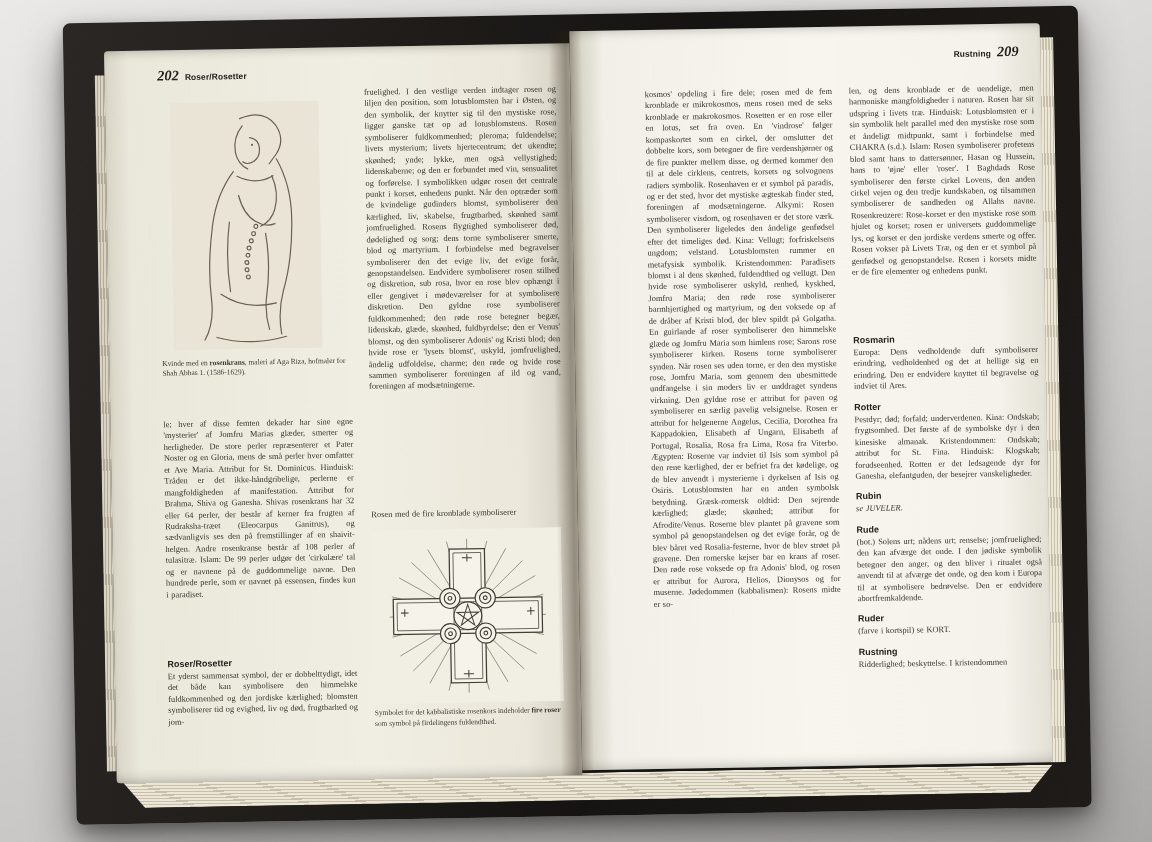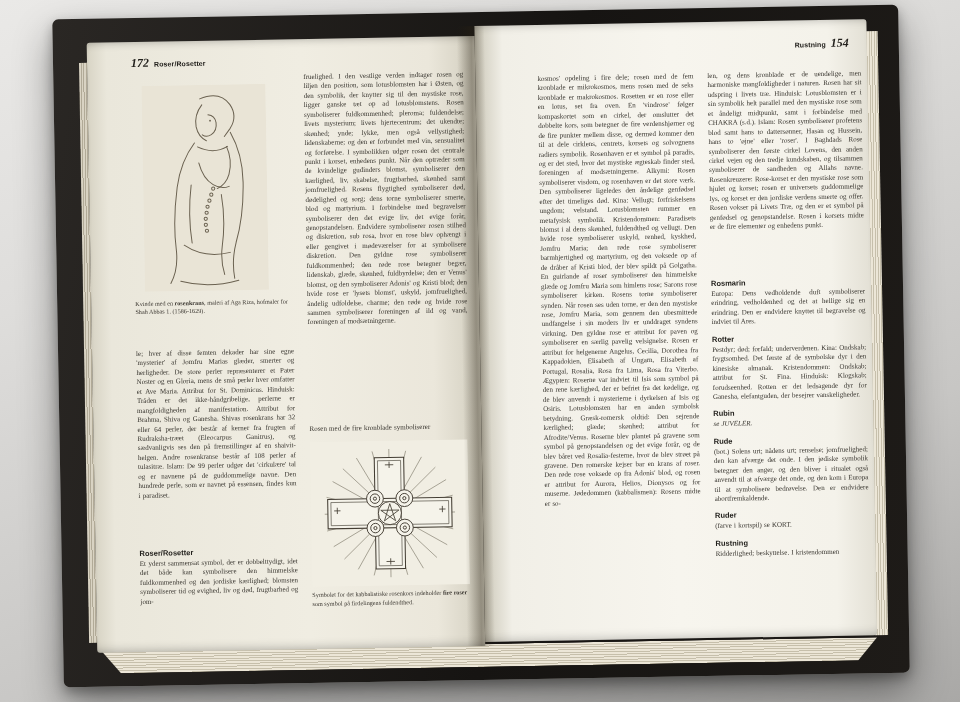--- a/index.html
+++ b/index.html
@@ -67,21 +67,21 @@
 
 <div class="photo">
   <div class="book">
     <div class="cover"></div>
     <div class="deckle-bottom"></div>
     <div class="deckle-right"></div>
     <div class="deckle-left"></div>
 
     <div class="page left">
       <div class="runhead-row" style="left:44px; top:14px;">
-        <span class="pagenum">172</span>
+        <span class="pagenum">202</span>
         <span class="runhead">Roser/Rosetter</span>
       </div>
 
       <figure class="fig1">
         <svg viewBox="0 0 124 206" width="124" height="206">
           <rect width="124" height="206" fill="#e9e4d6"></rect>
           <g fill="none" stroke="#6a6150" stroke-width="1" stroke-linecap="round">
             <path d="M58 14 q20 -8 30 6 q8 12 0 24 l-6 8"></path>
             <path d="M60 20 q-8 10 -6 22 q2 10 10 14"></path>
             <path d="M66 30 q7 1 8 8 q1 8 -5 12 q-5 3 -9 0"></path>
@@ -181,21 +181,21 @@
 
         <div class="caption fig2-caption">
           <span>Symbolet for det kabbalistiske rosenkors indeholder </span><b>fire roser</b><span> som symbol på firdelingens fuldendthed.</span>
         </div>
       </div>
     </div>
 
     <div class="page right">
       <div class="runhead-row rp">
         <span class="runhead">Rustning</span>
-        <span class="pagenum">154</span>
+        <span class="pagenum">209</span>
       </div>
 
       <div class="col colC">
         <p class="body-text">kosmos' opdeling i fire dele; rosen med de fem kronblade er mikrokosmos, mens rosen med de seks kronblade er makrokosmos. Rosetten er en rose eller en lotus, set fra oven. En 'vindrose' følger kompaskortet som en cirkel, der omslutter det dobbelte kors, som betegner de fire verdenshjørner og de fire punkter mellem disse, og dermed kommer den til at dele cirklens, centrets, korsets og solvognens radiers symbolik. Rosenhaven er et symbol på paradis, og er det sted, hvor det mystiske ægteskab finder sted, foreningen af modsætningerne. Alkymi: Rosen symboliserer visdom, og rosenhaven er det store værk. Den symboliserer ligeledes den åndelige genfødsel efter det timeliges død. Kina: Vellugt; forfriskelsens ungdom; velstand. Lotusblomsten rummer en metafysisk symbolik. Kristendommen: Paradisets blomst i al dens skønhed, fuldendthed og vellugt. Den hvide rose symboliserer uskyld, renhed, kyskhed, Jomfru Maria; den røde rose symboliserer barmhjertighed og martyrium, og den voksede op af de dråber af Kristi blod, der blev spildt på Golgatha. En guirlande af roser symboliserer den himmelske glæde og Jomfru Maria som himlens rose; Sarons rose symboliserer kirken. Rosens torne symboliserer synden. Når rosen ses uden torne, er den den mystiske rose, Jomfru Maria, som gennem den ubesmittede undfangelse i sin moders liv er unddraget syndens virkning. Den gyldne rose er attribut for paven og symboliserer en særlig pavelig velsignelse. Rosen er attribut for helgenerne Angelus, Cecilia, Dorothea fra Kappadokien, Elisabeth af Ungarn, Elisabeth af Portugal, Rosalia, Rosa fra Lima, Rosa fra Viterbo. Ægypten: Roserne var indviet til Isis som symbol på den rene kærlighed, der er befriet fra det kødelige, og de blev anvendt i mysterierne i dyrkelsen af Isis og Osiris. Lotusblomsten har en anden symbolsk betydning. Græsk-romersk oldtid: Den sejrende kærlighed; glæde; skønhed; attribut for Afrodite/Venus. Roserne blev plantet på gravene som symbol på genopstandelsen og det evige forår, og de blev båret ved Rosalia-festerne, hvor de blev strøet på gravene. Den romerske kejser bar en krans af roser. Den røde rose voksede op fra Adonis' blod, og rosen er attribut for Aurora, Helios, Dionysos og for muserne. Jødedommen (kabbalismen): Rosens midte er so-</p>
       </div>
 
       <div class="col colD">
         <p class="body-text pin">len, og dens kronblade er de uendelige, men harmoniske mangfoldigheder i naturen. Rosen har sit udspring i livets træ. Hinduisk: Lotusblomsten er i sin symbolik helt parallel med den mystiske rose som et åndeligt midtpunkt, samt i forbindelse med CHAKRA (s.d.). Islam: Rosen symboliserer profetens blod samt hans to dattersønner, Hasan og Hussein, hans to 'øjne' eller 'roser'. I Baghdads Rose symboliserer den første cirkel Lovens, den anden cirkel vejen og den tredje kundskaben, og tilsammen symboliserer de sandheden og Allahs navne. Rosenkreuzere: Rose-korset er den mystiske rose som hjulet og korset; rosen er universets guddommelige lys, og korset er den jordiske verdens smerte og offer. Rosen vokser på Livets Træ, og den er et symbol på genfødsel og genopstandelse. Rosen i korsets midte er de fire elementer og enhedens punkt.</p>
 
         <div class="section">

